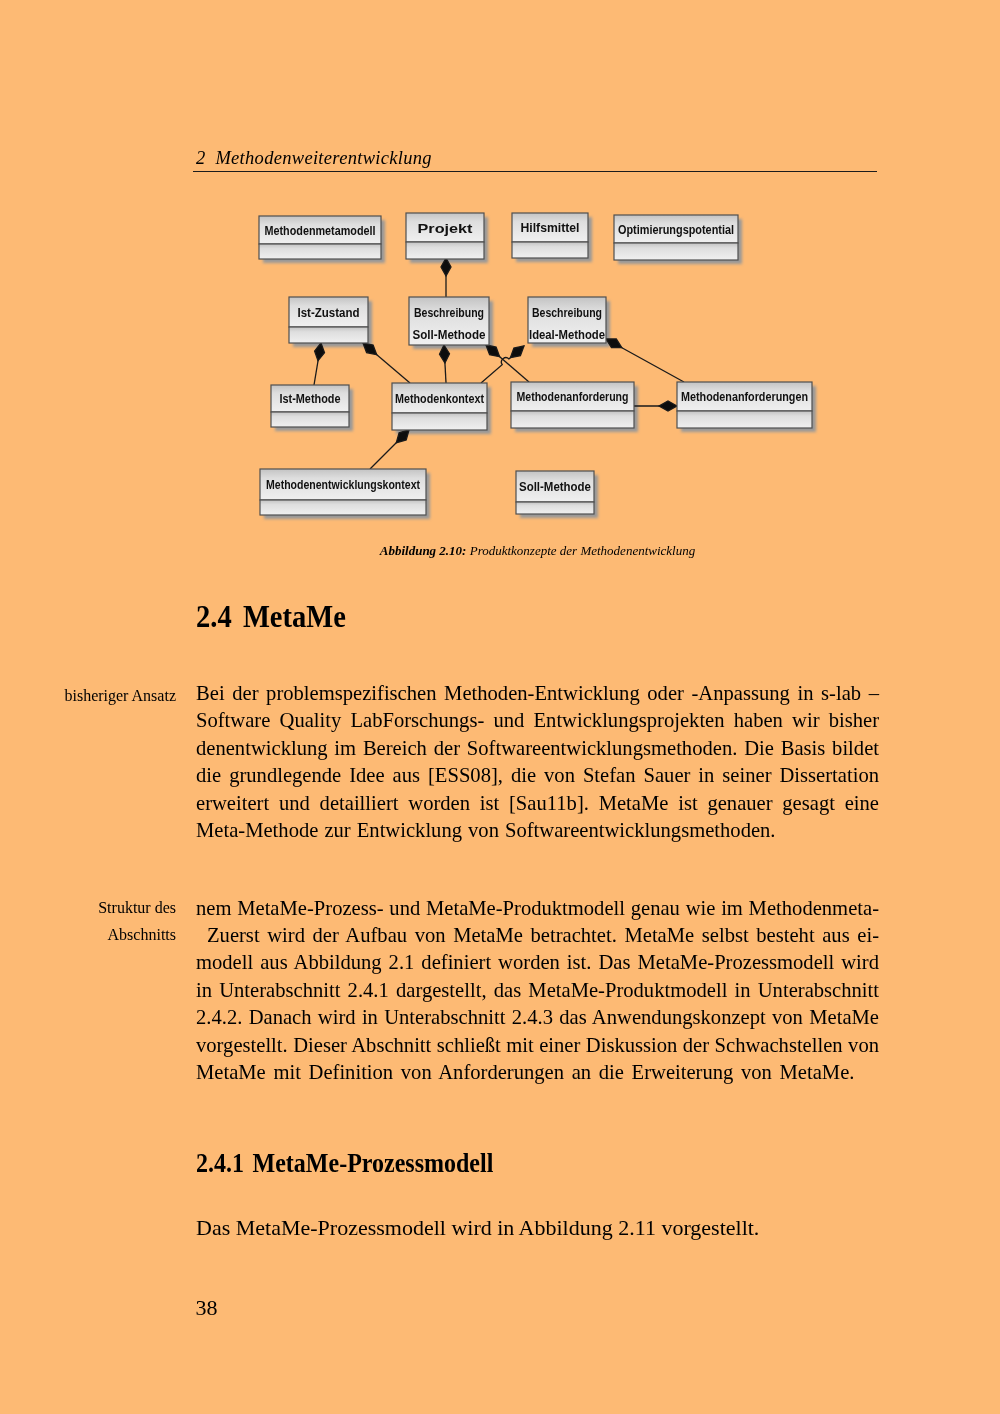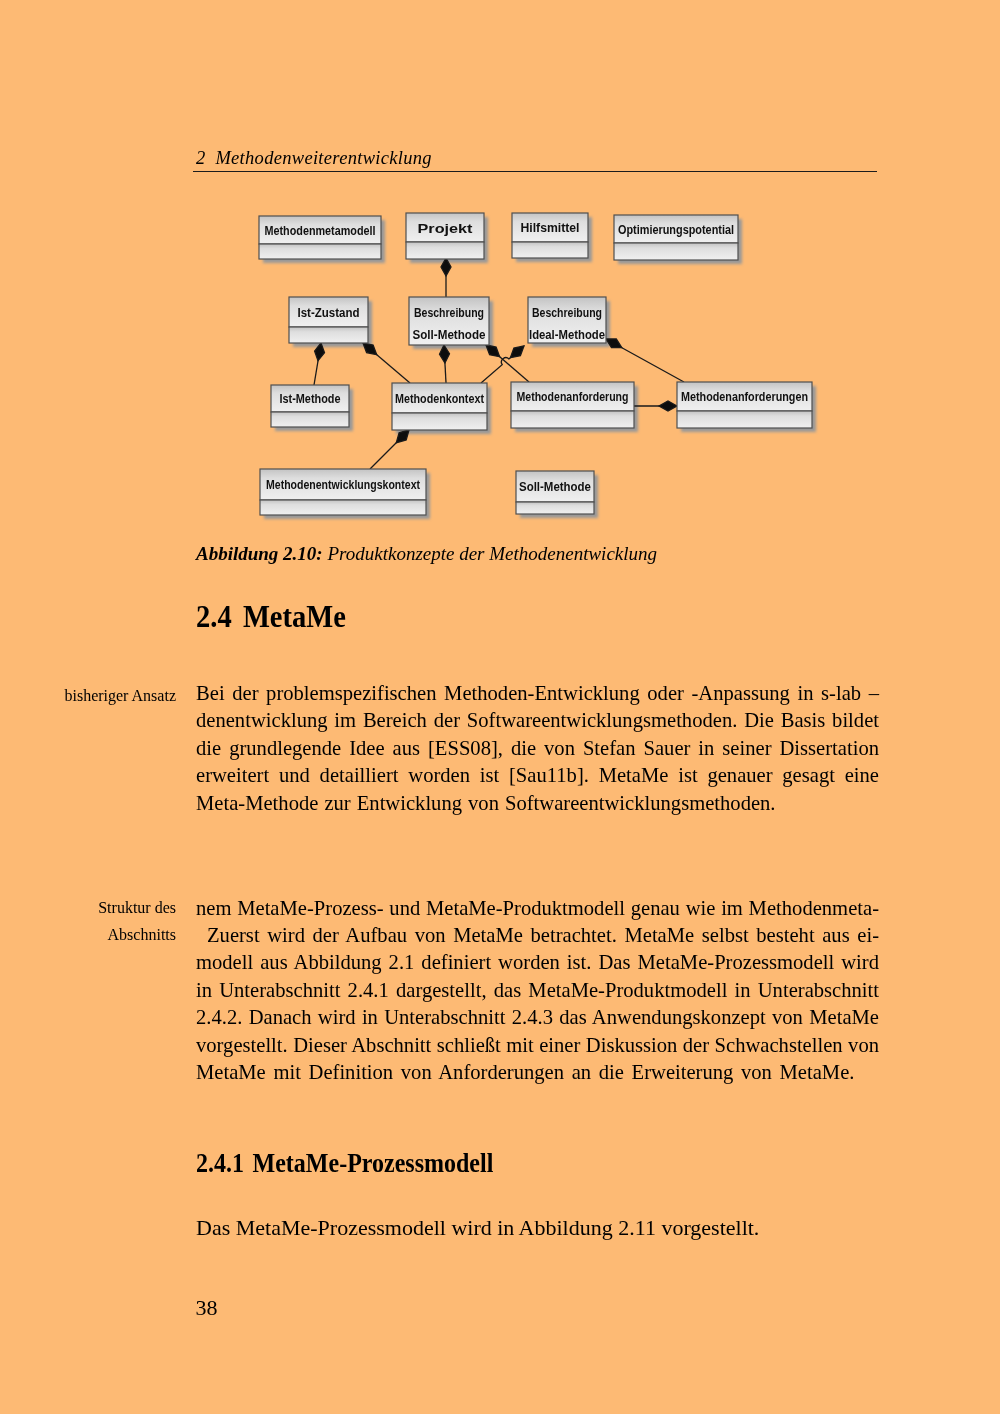--- a/index.html
+++ b/index.html
@@ -128,30 +128,31 @@
       <text x="567" y="339" textLength="76" lengthAdjust="spacingAndGlyphs">Ideal-Methode</text>
       <text x="310" y="403" textLength="61" lengthAdjust="spacingAndGlyphs">Ist-Methode</text>
       <text x="439.5" y="402.5" textLength="89" lengthAdjust="spacingAndGlyphs">Methodenkontext</text>
       <text x="572.5" y="401" textLength="112" lengthAdjust="spacingAndGlyphs">Methodenanforderung</text>
       <text x="744.5" y="401" textLength="127" lengthAdjust="spacingAndGlyphs">Methodenanforderungen</text>
       <text x="343" y="489" textLength="154" lengthAdjust="spacingAndGlyphs">Methodenentwicklungskontext</text>
       <text x="555" y="491" textLength="72" lengthAdjust="spacingAndGlyphs">Soll-Methode</text>
     </g>
   </svg>
 
-  <div class="abs" style="left:196px;top:543px;width:683px;text-align:left;font-size:19px;line-height:1.2;">
+  <div class="abs" style="left:196px;top:543px;width:683px;text-align:center;font-size:13px;line-height:1.2;">
     <b><i>Abbildung 2.10:</i></b> <i>Produktkonzepte der Methodenentwicklung</i>
   </div>
 
   <div class="abs" style="left:196px;top:601.5px;font-size:30.5px;font-weight:bold;line-height:1;white-space:nowrap;transform:scaleX(0.936);transform-origin:left;">2.4<span style="margin-left:12px;">MetaMe</span></div>
 
   <div class="abs mnote" style="left:40px;top:681.5px;width:136px;">bisheriger Ansatz</div>
 
   <div class="abs" style="left:196px;top:680px;">
     <div class="body-line">Bei der problemspezifischen Methoden-Entwicklung oder -Anpassung in s-lab –</div>
+    <div class="body-line">Software Quality LabForschungs- und Entwicklungsprojekten haben wir bisher</div>
     <div class="body-line">denentwicklung im Bereich der Softwareentwicklungsmethoden. Die Basis bildet</div>
     <div class="body-line">die grundlegende Idee aus [ESS08], die von Stefan Sauer in seiner Dissertation</div>
     <div class="body-line">erweitert und detailliert worden ist [Sau11b]. MetaMe ist genauer gesagt eine</div>
     <div class="body-line body-last" style="word-spacing:0.9px;">Meta-Methode zur Entwicklung von Softwareentwicklungsmethoden.</div>
   </div>
 
   <div class="abs mnote" style="left:40px;top:894px;width:136px;">Struktur des<br>Abschnitts</div>
 
   <div class="abs" style="left:196px;top:894.5px;">
     <div class="body-line">nem MetaMe-Prozess- und MetaMe-Produktmodell genau wie im Methodenmeta-</div>

